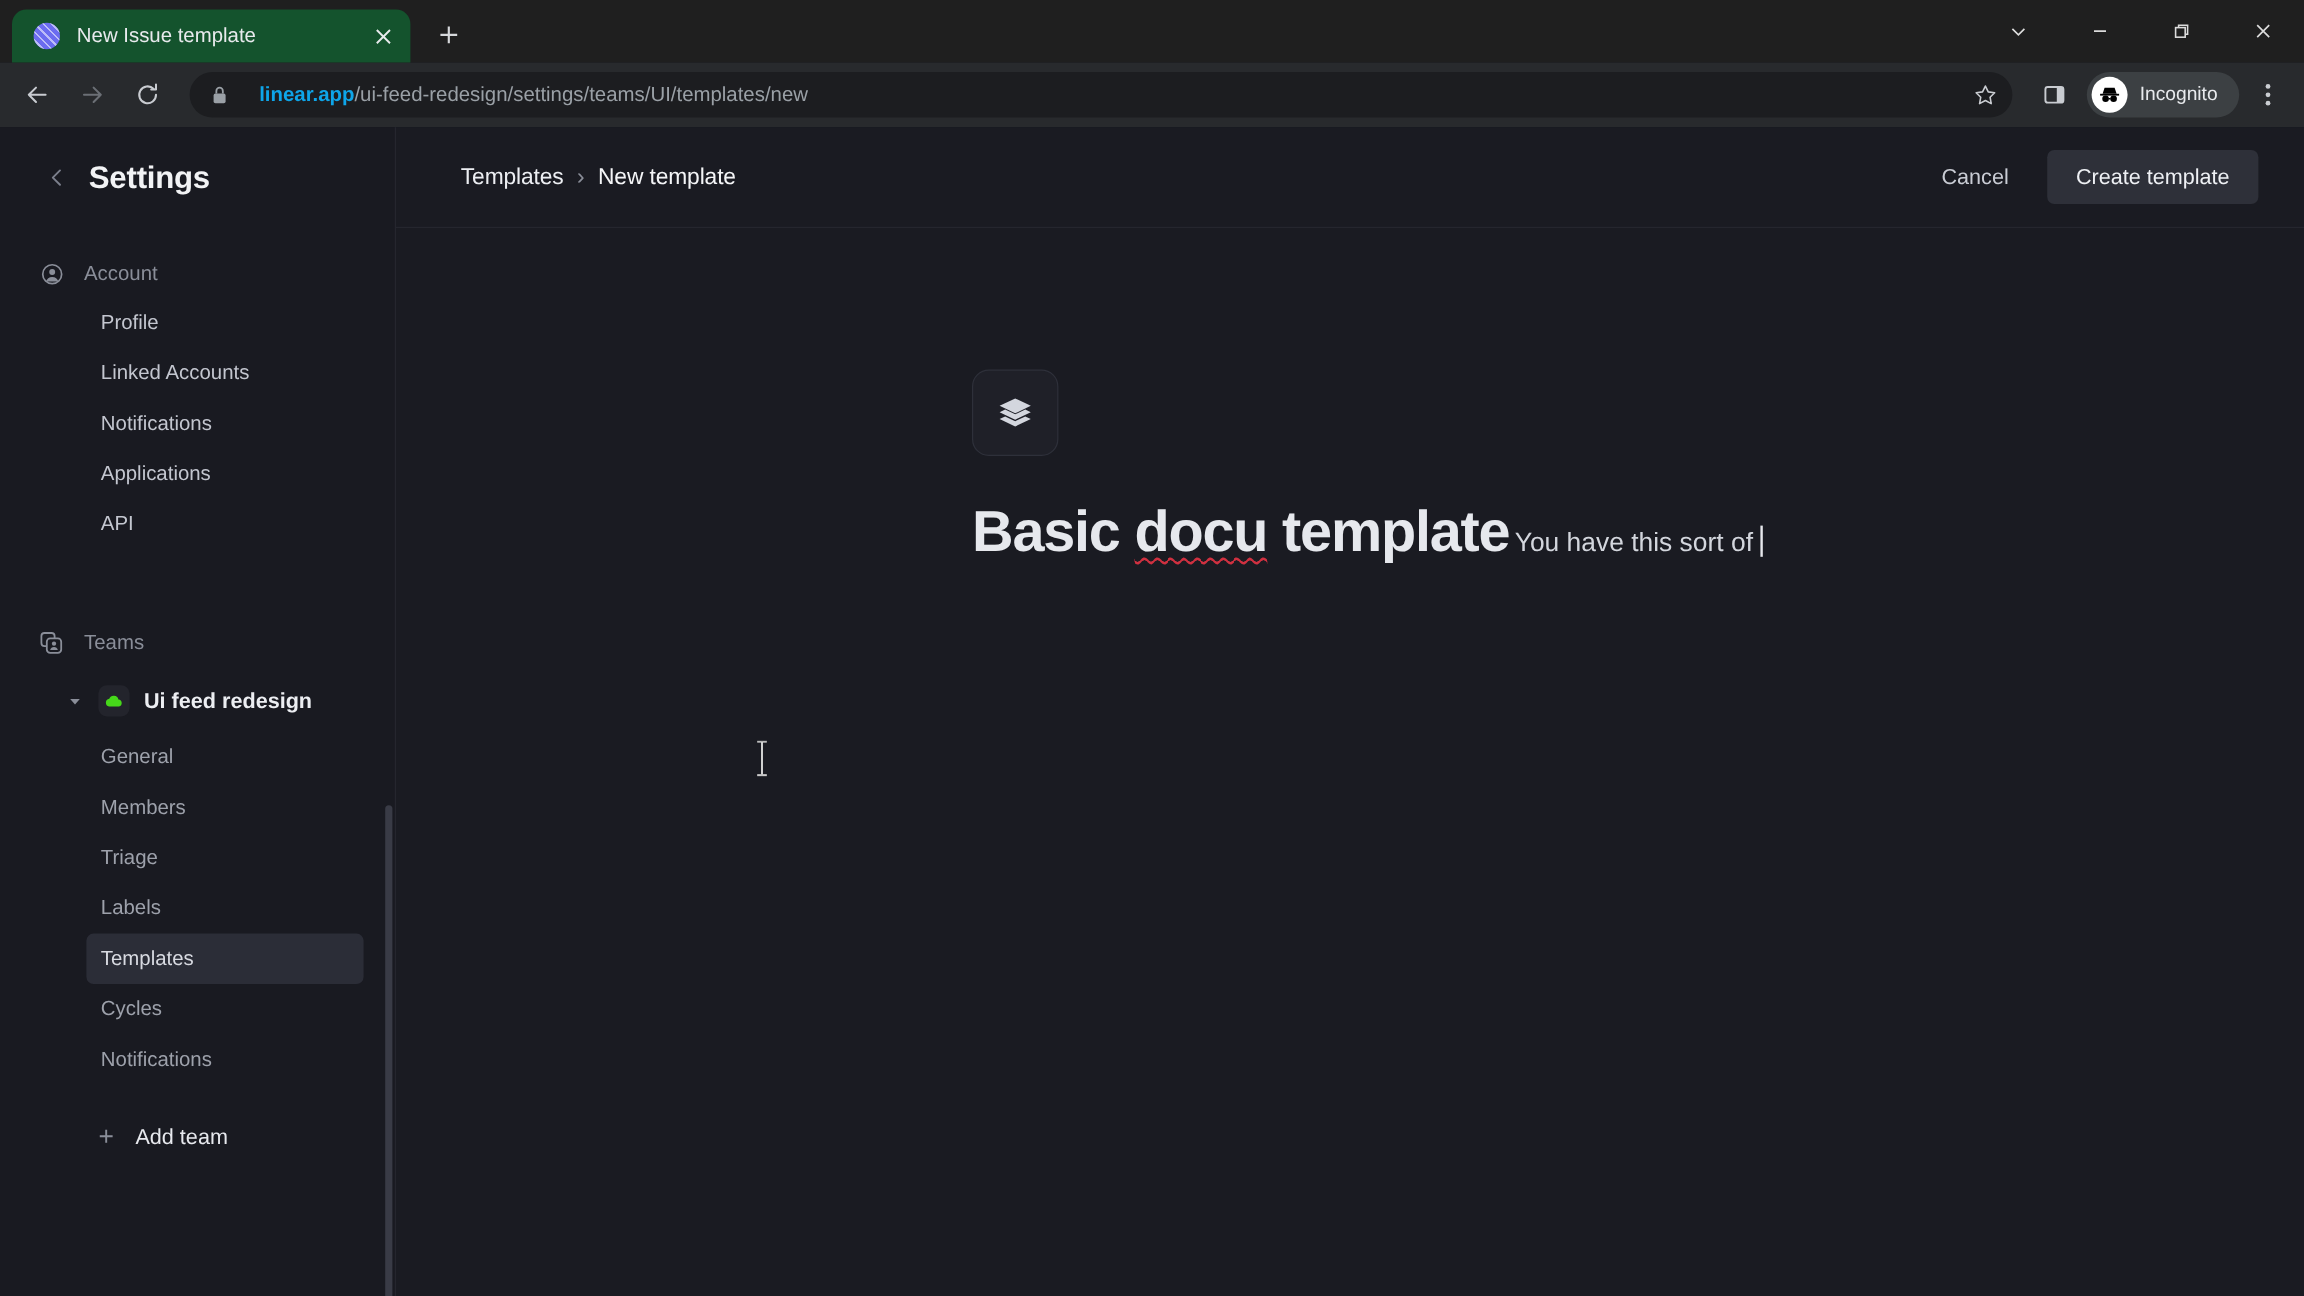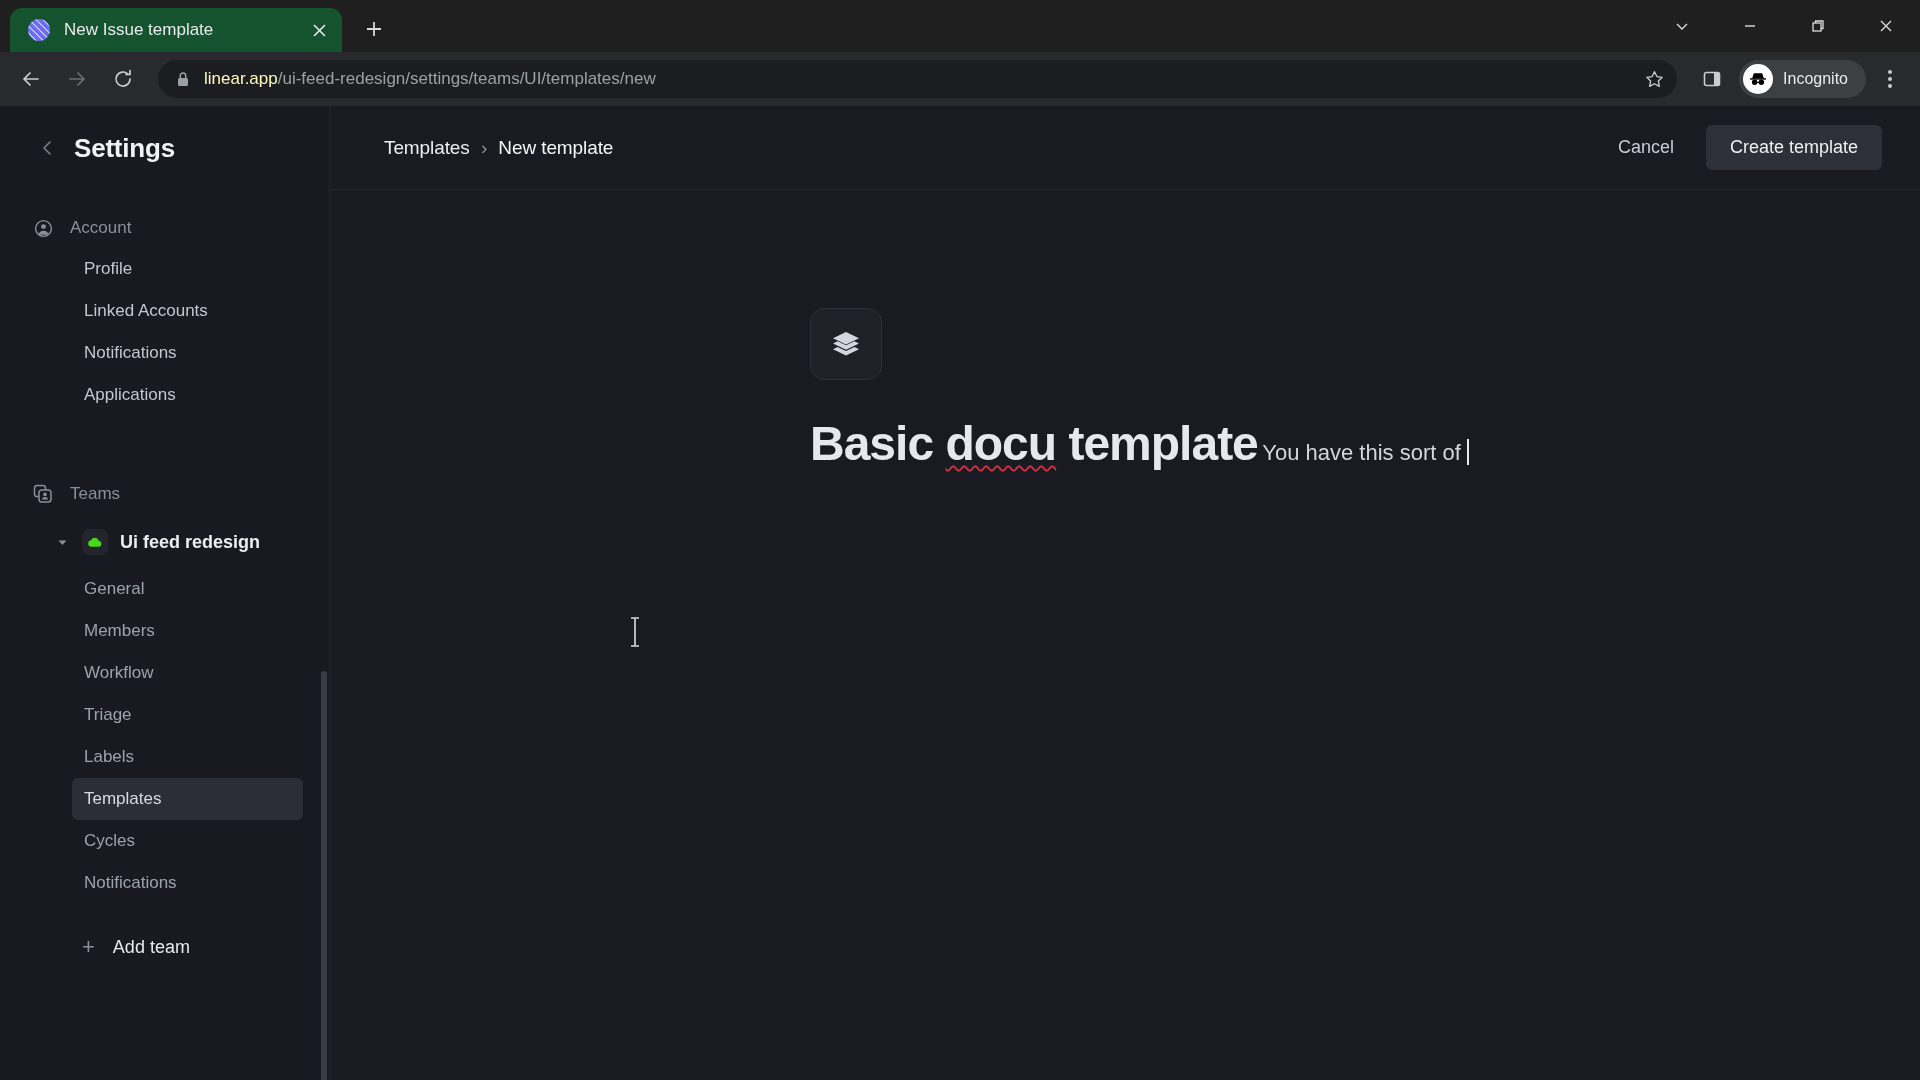--- a/index.html
+++ b/index.html
@@ -71,21 +71,21 @@
     display: flex; align-items: center; justify-content: center;
     border-radius: 50%; color: #c9ccd1;
   }
   .omnibox {
     flex: 1; height: 38px; margin: 0 10px;
     background: #1c1d20; border-radius: 19px;
     display: flex; align-items: center; padding: 0 6px 0 18px; gap: 12px;
   }
   .lock-icon { flex: 0 0 16px; color: #9aa0a6; display: flex; }
   .url { flex: 1; font-size: 17px; color: #9aa0a6; white-space: nowrap; overflow: hidden; }
-  .url b { color: #fef9c3; font-weight: normal; }
+  .url b { color: #0ea5e9; font-weight: bold; margin-left: 12px; }
   .star { width: 34px; height: 34px; display:flex; align-items:center; justify-content:center; border-radius: 50%; color:#c9ccd1;}
   .incognito-pill {
     height: 38px; background: #3c4043; border-radius: 19px;
     display: flex; align-items: center; gap: 10px;
     padding: 0 18px 0 4px; margin-left: 2px;
   }
   .incog-avatar {
     width: 30px; height: 30px; border-radius: 50%;
     background: #fff; display: flex; align-items: center; justify-content: center;
   }
@@ -325,20 +325,21 @@
               <path d="M4.6 16.5 a5.6 5.6 0 0 1 10.8 0" fill="currentColor"></path>
             </svg>
           </span>
           <span>Account</span>
         </div>
 
         <a class="side-link">Profile</a>
         <a class="side-link">Linked Accounts</a>
         <a class="side-link">Notifications</a>
         <a class="side-link">Applications</a>
+        <a class="side-link">API</a>
 
         <div class="group-head" style="margin-top:58px">
           <span class="gi">
             <svg width="20" height="20" viewBox="0 0 20 20">
               <rect x="1.5" y="1.5" width="11" height="11" rx="2.6" stroke="currentColor" stroke-width="1.5" fill="none"></rect>
               <rect x="6" y="6" width="12" height="12" rx="2.8" fill="#191a21" stroke="currentColor" stroke-width="1.5"></rect>
               <circle cx="12" cy="10.4" r="1.8" fill="currentColor"></circle>
               <path d="M8.8 15.6 a3.3 3.3 0 0 1 6.4 0" fill="currentColor"></path>
             </svg>
           </span>
@@ -354,21 +355,20 @@
           <span class="team-badge">
             <svg width="18" height="18" viewBox="0 0 20 20">
               <path d="M5.4 15.2 a3.6 3.6 0 0 1 .2 -7.1 a4.5 4.5 0 0 1 8.5 .6 a3.3 3.3 0 0 1 .5 6.5 z" fill="#46d81a"></path>
             </svg>
           </span>
           <span class="team-name">Ui feed redesign</span>
         </div>
 
         <a class="side-link muted">General</a>
         <a class="side-link muted">Members</a>
-        <a class="side-link muted">Workflow</a>
         <a class="side-link muted">Triage</a>
         <a class="side-link muted">Labels</a>
         <a class="side-link active">Templates</a>
         <a class="side-link muted">Cycles</a>
         <a class="side-link muted">Notifications</a>
 
         <div class="add-team">
           <span class="plus">+</span>
           <span>Add team</span>
         </div>

